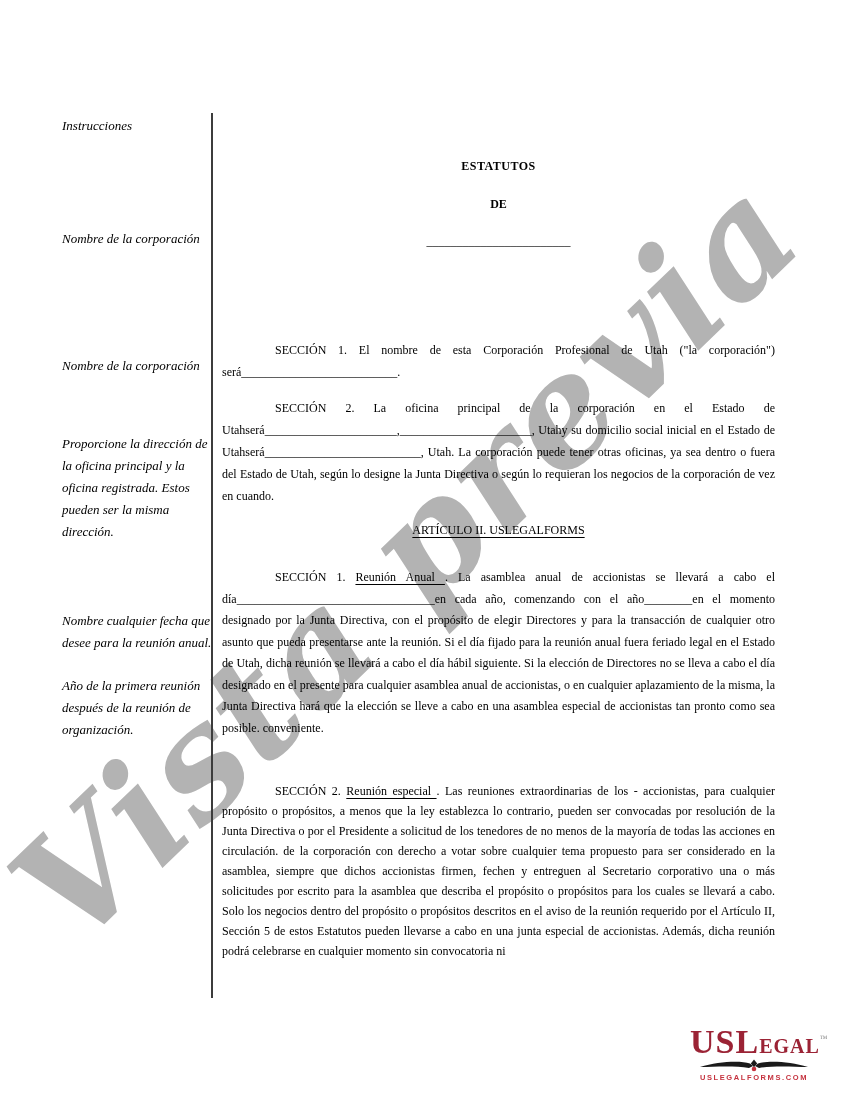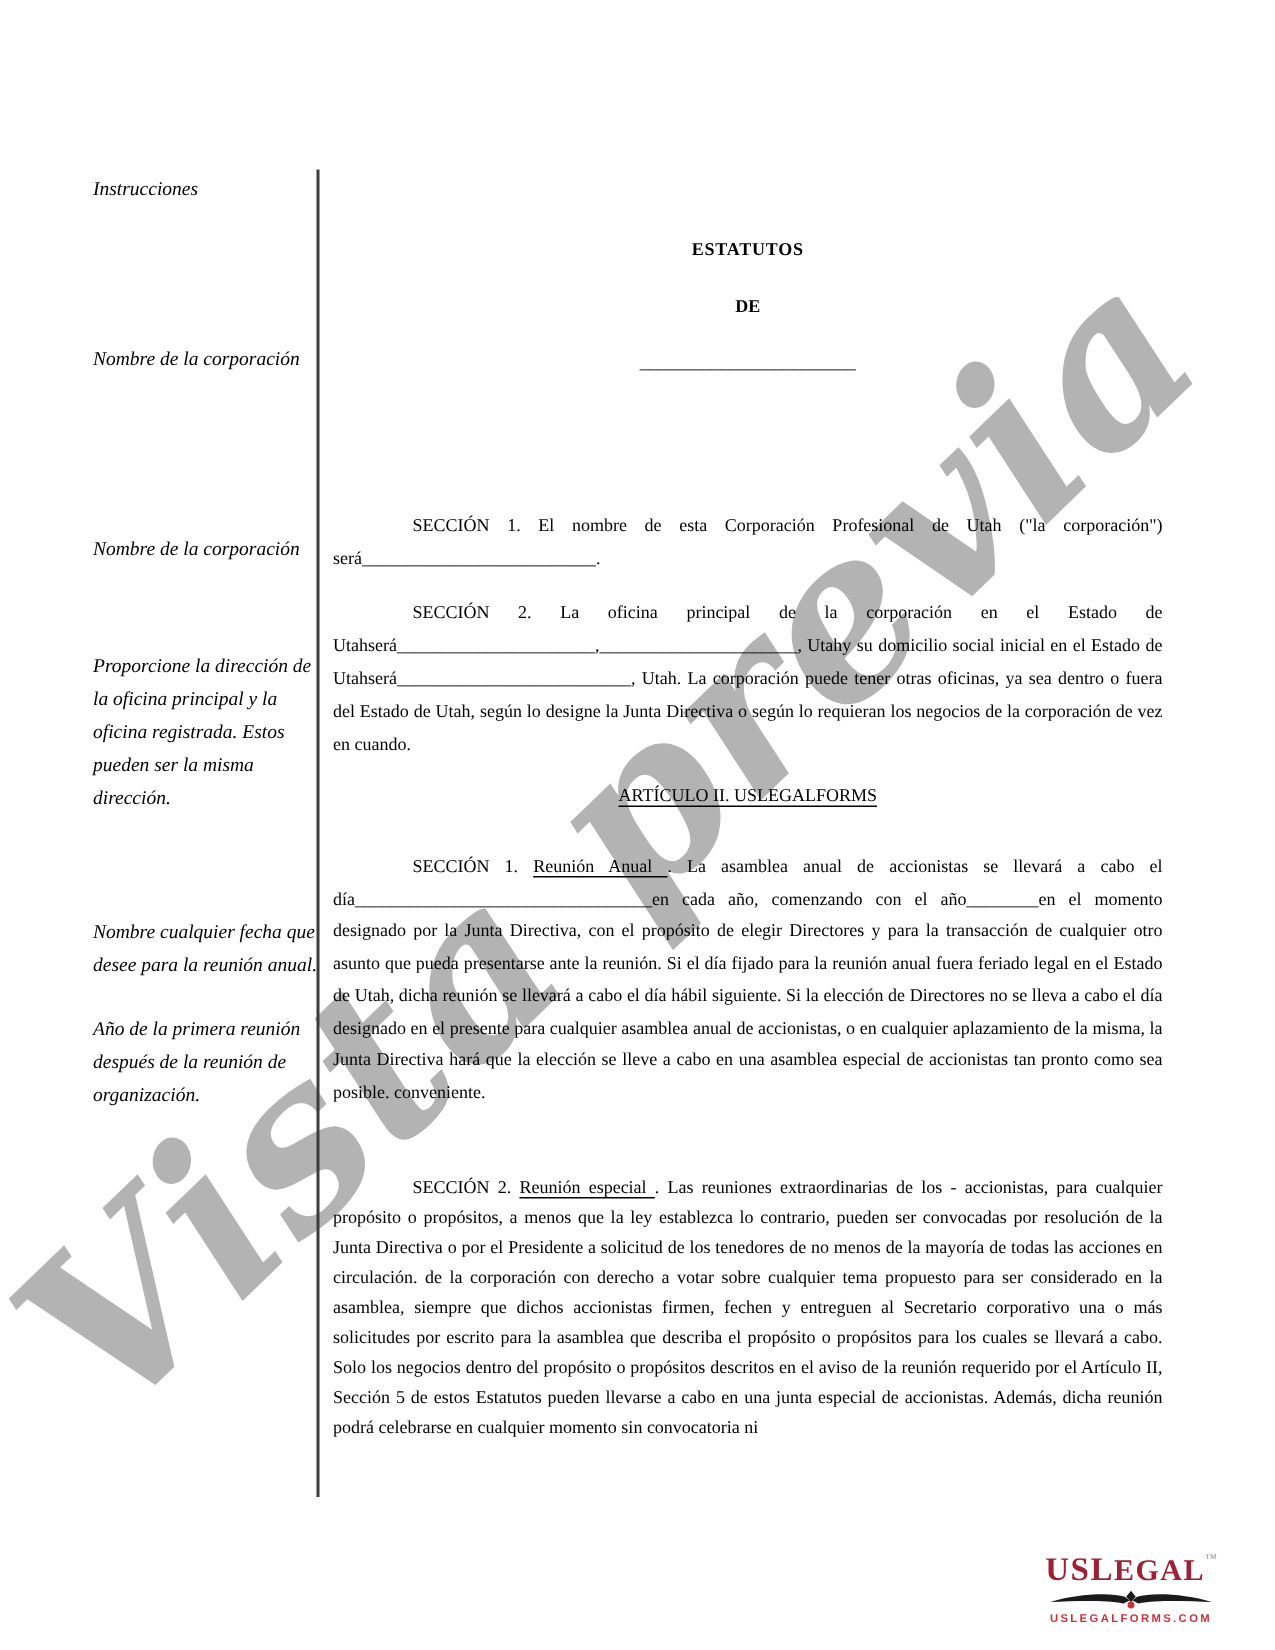--- a/index.html
+++ b/index.html
@@ -87,21 +87,21 @@
     text-align: center;
     z-index: 2;
   }
   .logo-brand {
     font-family: "Liberation Serif", serif;
     font-weight: 700;
     color: #9b2335;
     line-height: 26px;
     white-space: nowrap;
   }
-  .logo-brand .lg { font-size: 22px; letter-spacing: 1px; }
+  .logo-brand .lg { font-size: 34px; letter-spacing: 1px; }
   .logo-brand .sm { font-size: 20px; letter-spacing: 1px; }
   .logo-brand .tm { font-size: 8px; color: #8a8a8a; vertical-align: 12px; font-weight: 400; }
   .logo-wings { margin-top: -2px; height: 14px; }
   .logo-site {
     margin-top: 0px;
     font-family: "Liberation Sans", sans-serif;
     font-weight: 700;
     font-size: 7.5px;
     letter-spacing: 1.6px;
     color: #c5333f;

